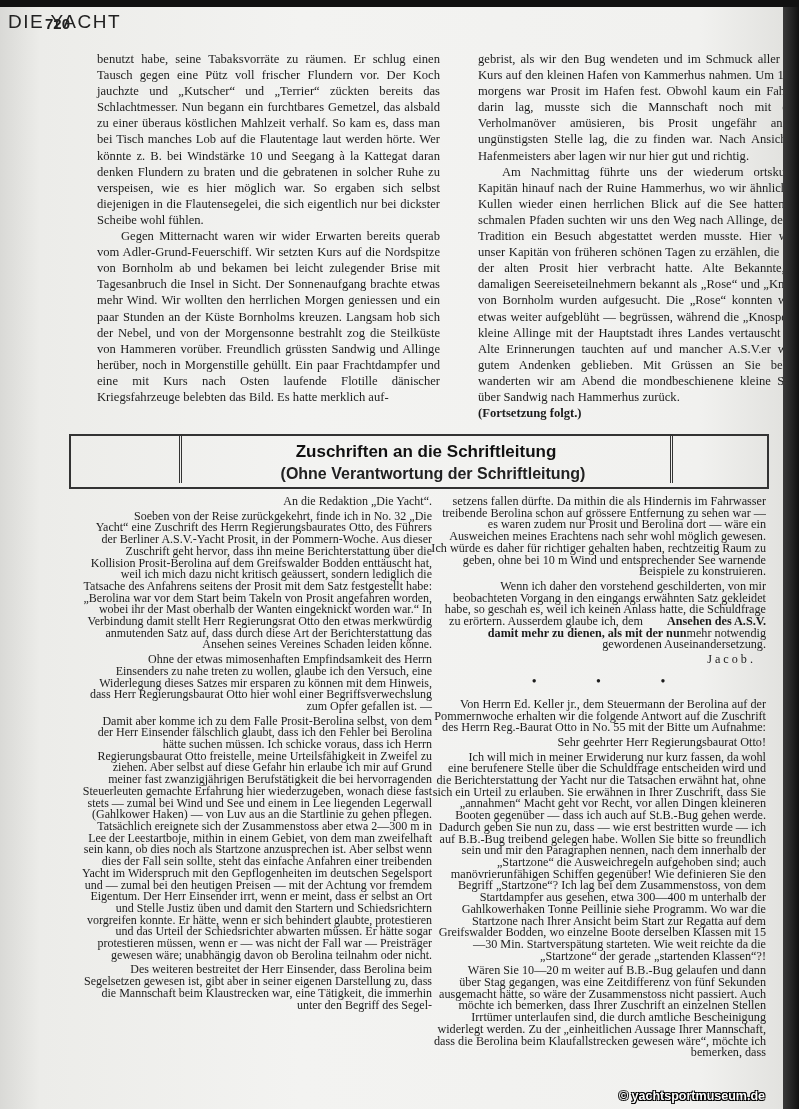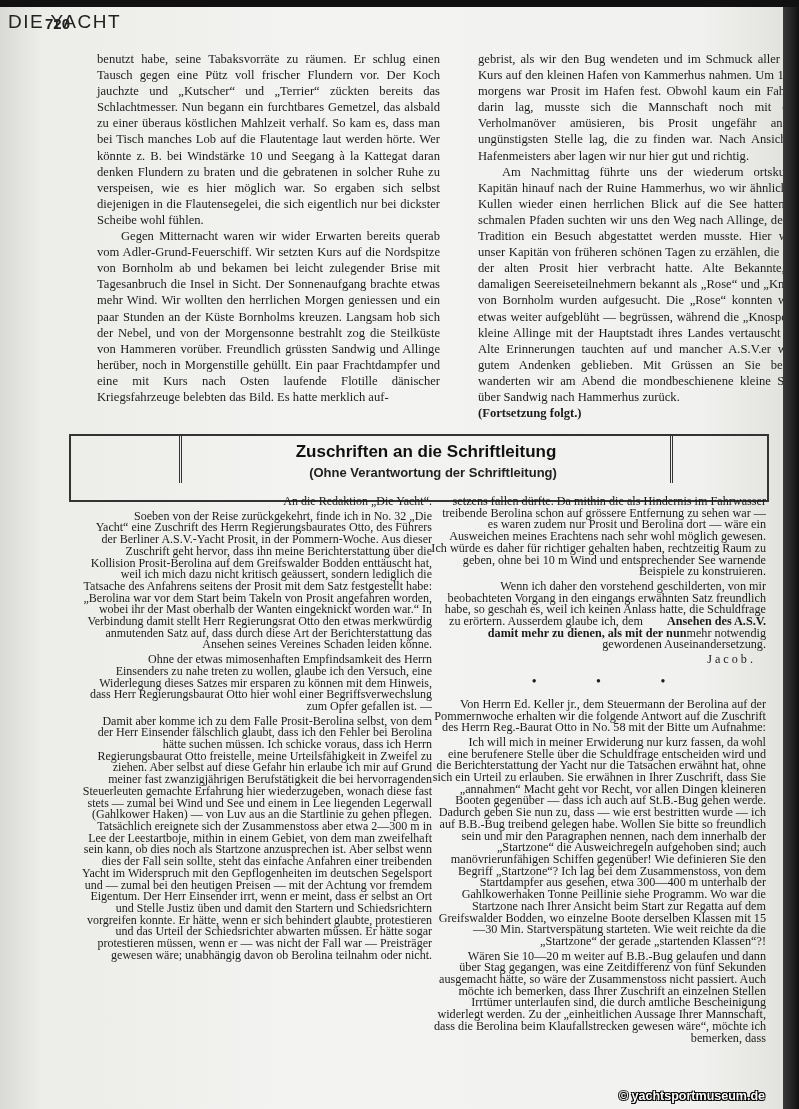--- a/index.html
+++ b/index.html
@@ -17,27 +17,27 @@
   .rightedge { position: absolute; right: 0; top: 7px; width: 16px; height: 1102px; background: linear-gradient(90deg,#3a3a3a,#111); }
   .page-number { position: absolute; left: 45px; top: 8px; font-family: Liberation Sans, sans-serif; font-weight: bold; font-size: 15px; color: #222; }
   .journal-title { position: absolute; left: 8px; width: 667px; top: 4px; text-align: left; font-family: "Liberation Sans", sans-serif; font-size: 19px; letter-spacing: 1.5px; color: #222; }
   .col { position: absolute; font-size: 12.6px; line-height: 16.1px; text-align: justify; }
   .col p { margin: 0; }
   .col p.ind { text-indent: 24px; }
   .colA { left: 69px; top: 44px; width: 343px; margin-left: 28px; }
   .colB { left: 442px; top: 44px; width: 335px; margin-left: 36px; }
   .cont { text-align: left; font-weight: bold; margin-top: 0; }
   .banner {
-    position: absolute; left: 69px; top: 427px; width: 700px; height: 68px;
+    position: absolute; left: 69px; top: 427px; width: 700px; height: 55px;
     border: 2px solid #333; box-sizing: border-box;
   }
   .banner .lbox { position: absolute; left: 0; top: 0; width: 108px; height: 47px; border-right: 3px double #333; }
   .banner .rbox { position: absolute; right: 0; top: 0; width: 94px; height: 47px; border-left: 3px double #333; }
   .banner-title { position: absolute; left: 110px; right: 96px; top: 6px; text-align: center; font-family: "Liberation Sans", sans-serif; font-weight: bold; font-size: 17px; color: #111; }
-  .banner-sub { position: absolute; left: 124px; right: 96px; top: 29px; text-align: center; font-family: "Liberation Sans", sans-serif; font-size: 13px; font-weight: bold; color: #222; }
+  .banner-sub { position: absolute; left: 124px; right: 96px; top: 29px; text-align: center; font-family: "Liberation Sans", sans-serif; font-size: 16px; font-weight: bold; color: #222; }
   .colC { left: 78px; top: 489px; width: 354px; font-size: 12px; line-height: 11.7px; }
   .colD { left: 431px; top: 489px; width: 335px; font-size: 12.2px; line-height: 11.7px; }
   .colC p, .colD p { margin: 0 0 3px 0; text-align: right; }
   .sig { text-align: right; letter-spacing: 3px; padding-right: 10px; }
   .stars { text-align: center; letter-spacing: 28px; font-size: 14px; height: 30px; line-height: 26px; padding-left: 28px; }
   .bold { font-weight: bold; margin-left: 21px; }
   .watermark { position: absolute; right: 18px; bottom: 6px; font-family: "Liberation Sans", sans-serif; font-weight: bold; font-size: 12.5px; color: #fff; text-shadow: 1px 1px 0 #000, -1px -1px 0 #000, 1px -1px 0 #000, -1px 1px 0 #000; padding-left: 48px; }
 </style>
 </head>
 <body>
@@ -63,27 +63,29 @@
     <div class="banner-title">Zuschriften an die Schriftleitung</div>
     <div class="banner-sub">(Ohne Verantwortung der Schriftleitung)</div>
     <div class="rbox"></div>
   </div>
 
   <div class="col colC">
     <p class="ind">An die Redaktion „Die Yacht“.</p>
     <p class="ind">Soeben von der Reise zurückgekehrt, finde ich in No. 32 „Die Yacht“ eine Zuschrift des Herrn Regierungsbaurates Otto, des Führers der Berliner A.S.V.-Yacht Prosit, in der Pommern-Woche. Aus dieser Zuschrift geht hervor, dass ihn meine Berichterstattung über die Kollision Prosit-Berolina auf dem Greifswalder Bodden enttäuscht hat, weil ich mich dazu nicht kritisch geäussert, sondern lediglich die Tatsache des Anfahrens seitens der Prosit mit dem Satz festgestellt habe: „Berolina war vor dem Start beim Takeln von Prosit angefahren worden, wobei ihr der Mast oberhalb der Wanten eingeknickt worden war.“ In Verbindung damit stellt Herr Regierungsrat Otto den etwas merkwürdig anmutenden Satz auf, dass durch diese Art der Berichterstattung das Ansehen seines Vereines Schaden leiden könne.</p>
     <p class="ind">Ohne der etwas mimosenhaften Empfindsamkeit des Herrn Einsenders zu nahe treten zu wollen, glaube ich den Versuch, eine Widerlegung dieses Satzes mir ersparen zu können mit dem Hinweis, dass Herr Regierungsbaurat Otto hier wohl einer Begriffsverwechslung zum Opfer gefallen ist. —</p>
     <p class="ind">Damit aber komme ich zu dem Falle Prosit-Berolina selbst, von dem der Herr Einsender fälschlich glaubt, dass ich den Fehler bei Berolina hätte suchen müssen. Ich schicke voraus, dass ich Herrn Regierungsbaurat Otto freistelle, meine Urteilsfähigkeit in Zweifel zu ziehen. Aber selbst auf diese Gefahr hin erlaube ich mir auf Grund meiner fast zwanzigjährigen Berufstätigkeit die bei hervorragenden Steuerleuten gemachte Erfahrung hier wiederzugeben, wonach diese fast stets — zumal bei Wind und See und einem in Lee liegenden Legerwall (Gahlkower Haken) — von Luv aus an die Startlinie zu gehen pflegen. Tatsächlich ereignete sich der Zusammenstoss aber etwa 2—300 m in Lee der Leestartboje, mithin in einem Gebiet, von dem man zweifelhaft sein kann, ob dies noch als Startzone anzusprechen ist. Aber selbst wenn dies der Fall sein sollte, steht das einfache Anfahren einer treibenden Yacht im Widerspruch mit den Gepflogenheiten im deutschen Segelsport und — zumal bei den heutigen Preisen — mit der Achtung vor fremdem Eigentum. Der Herr Einsender irrt, wenn er meint, dass er selbst an Ort und Stelle Justiz üben und damit den Startern und Schiedsrichtern vorgreifen konnte. Er hätte, wenn er sich behindert glaubte, protestieren und das Urteil der Schiedsrichter abwarten müssen. Er hätte sogar protestieren müssen, wenn er — was nicht der Fall war — Preisträger gewesen wäre; unabhängig davon ob Berolina teilnahm oder nicht.</p>
+    <p class="ind">Des weiteren bestreitet der Herr Einsender, dass Berolina beim Segelsetzen gewesen ist, gibt aber in seiner eigenen Darstellung zu, dass die Mannschaft beim Klaustrecken war, eine Tätigkeit, die immerhin unter den Begriff des Segel-</p>
   </div>
 
   <div class="col colD">
     <p>setzens fallen dürfte. Da mithin die als Hindernis im Fahrwasser treibende Berolina schon auf grössere Entfernung zu sehen war — es waren zudem nur Prosit und Berolina dort — wäre ein Ausweichen meines Erachtens nach sehr wohl möglich gewesen. Ich würde es daher für richtiger gehalten haben, rechtzeitig Raum zu geben, ohne bei 10 m Wind und entsprechender See warnende Beispiele zu konstruieren.</p>
-    <p class="ind"><span>Wenn ich daher den vorstehend geschilderten, von mir beobachteten Vorgang in den eingangs erwähnten Satz freundlich habe, so geschah es, weil ich keinen Anlass hatte, die Schuldfrage zu erörtern. Ausserdem glaube ich, dem</span> <span class="bold">Ansehen des A.S.V. damit mehr zu dienen, als mit der nun</span><span>mehr notwendig gewordenen Auseinandersetzung.</span></p>
+    <p class="ind"><span>Wenn ich daher den vorstehend geschilderten, von mir beobachteten Vorgang in den eingangs erwähnten Satz gekleidet habe, so geschah es, weil ich keinen Anlass hatte, die Schuldfrage zu erörtern. Ausserdem glaube ich, dem</span> <span class="bold">Ansehen des A.S.V. damit mehr zu dienen, als mit der nun</span><span>mehr notwendig gewordenen Auseinandersetzung.</span></p>
     <p class="sig">Jacob.</p>
     <div class="stars">• • •</div>
-    <p class="ind">Von Herrn Ed. Keller jr., dem Steuermann der Berolina auf der Pommernwoche erhalten wir die folgende Antwort auf die Zuschrift des Herrn Reg.-Baurat Otto in No. 58 mit der Bitte um Aufnahme:</p>
+    <p class="ind">Von Herrn Ed. Keller jr., dem Steuermann der Berolina auf der Pommernwoche erhalten wir die folgende Antwort auf die Zuschrift des Herrn Reg.-Baurat Otto in No. 55 mit der Bitte um Aufnahme:</p>
+    <p class="ind">Sehr geehrter Herr Regierungsbaurat Otto!</p>
     <p class="ind">Ich will mich in meiner Erwiderung nur kurz fassen, da wohl eine berufenere Stelle über die Schuldfrage entscheiden wird und die Berichterstattung der Yacht nur die Tatsachen erwähnt hat, ohne sich ein Urteil zu erlauben. Sie erwähnen in Ihrer Zuschrift, dass Sie „annahmen“ Macht geht vor Recht, vor allen Dingen kleineren Booten gegenüber — dass ich auch auf St.B.-Bug gehen werde. Dadurch geben Sie nun zu, dass — wie erst bestritten wurde — ich auf B.B.-Bug treibend gelegen habe. Wollen Sie bitte so freundlich sein und mir den Paragraphen nennen, nach dem innerhalb der „Startzone“ die Ausweichregeln aufgehoben sind; auch manövrierunfähigen Schiffen gegenüber! Wie definieren Sie den Begriff „Startzone“? Ich lag bei dem Zusammenstoss, von dem Startdampfer aus gesehen, etwa 300—400 m unterhalb der Gahlkowerhaken Tonne Peillinie siehe Programm. Wo war die Startzone nach Ihrer Ansicht beim Start zur Regatta auf dem Greifswalder Bodden, wo einzelne Boote derselben Klassen mit 15—30 Min. Startverspätung starteten. Wie weit reichte da die „Startzone“ der gerade „startenden Klassen“?!</p>
     <p class="ind">Wären Sie 10—20 m weiter auf B.B.-Bug gelaufen und dann über Stag gegangen, was eine Zeitdifferenz von fünf Sekunden ausgemacht hätte, so wäre der Zusammenstoss nicht passiert. Auch möchte ich bemerken, dass Ihrer Zuschrift an einzelnen Stellen Irrtümer unterlaufen sind, die durch amtliche Bescheinigung widerlegt werden. Zu der „einheitlichen Aussage Ihrer Mannschaft, dass die Berolina beim Klaufallstrecken gewesen wäre“, möchte ich bemerken, dass</p>
   </div>
 
   <div class="watermark">© yachtsportmuseum.de</div>
 </div>
 <div class="rightedge"></div>
 
 </body></html>

